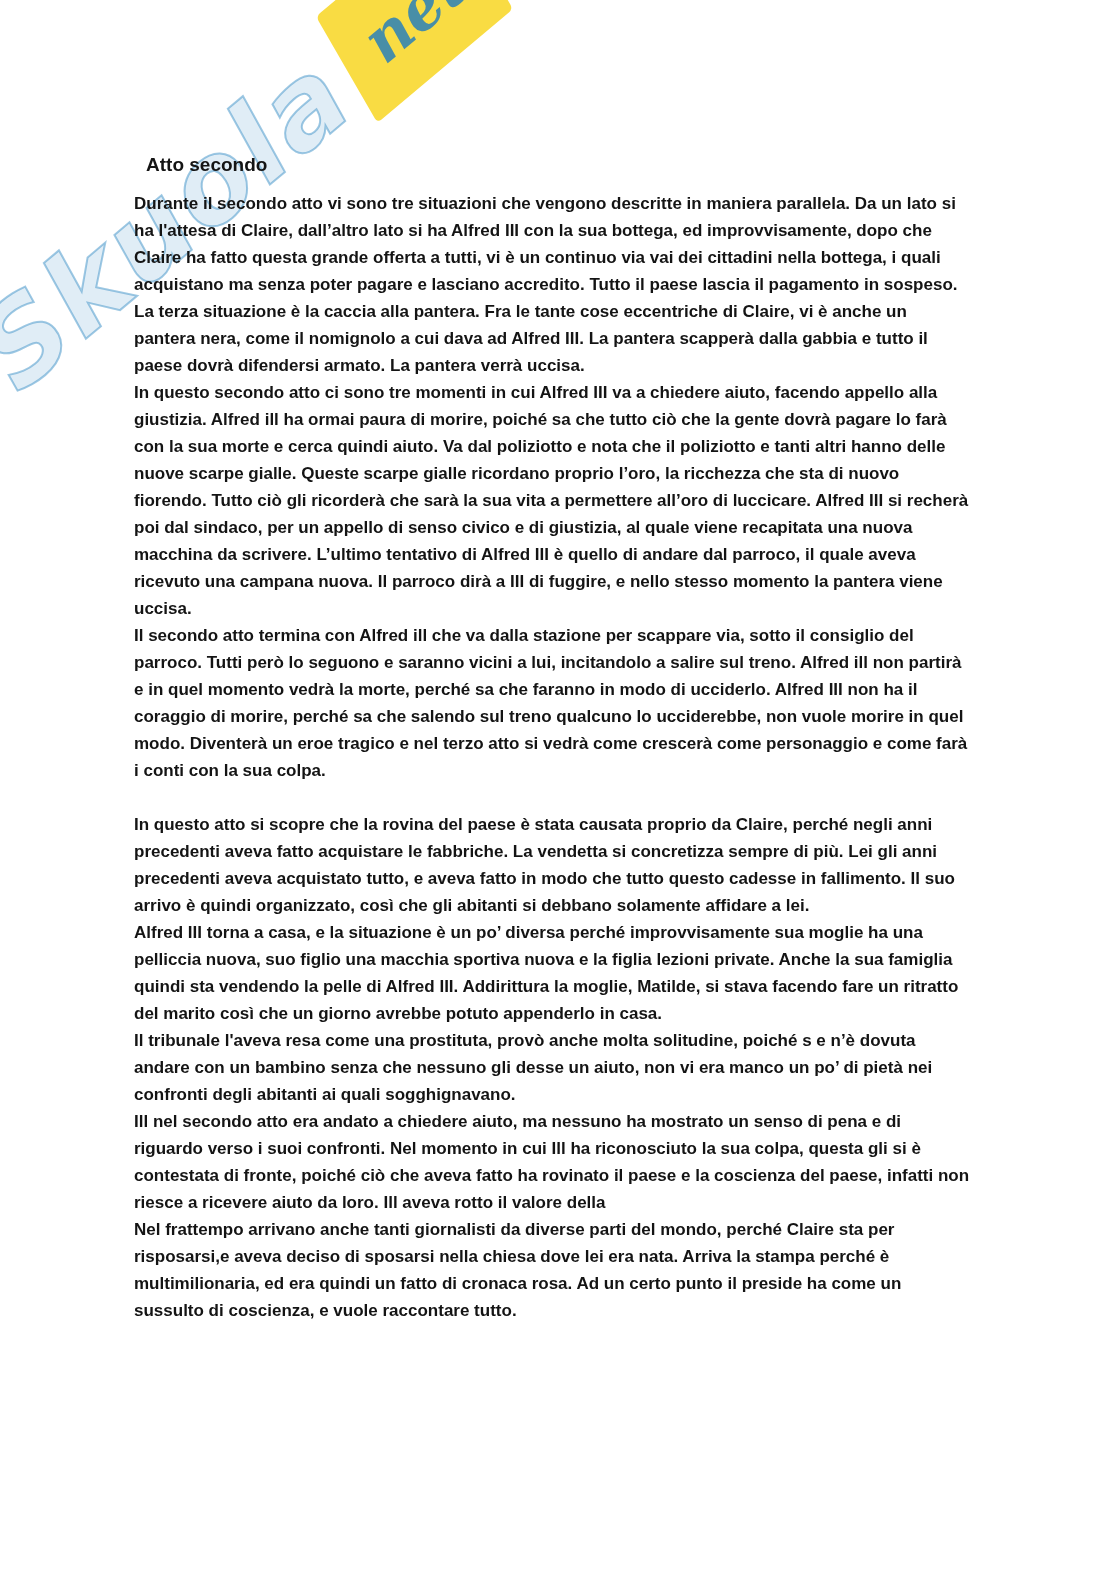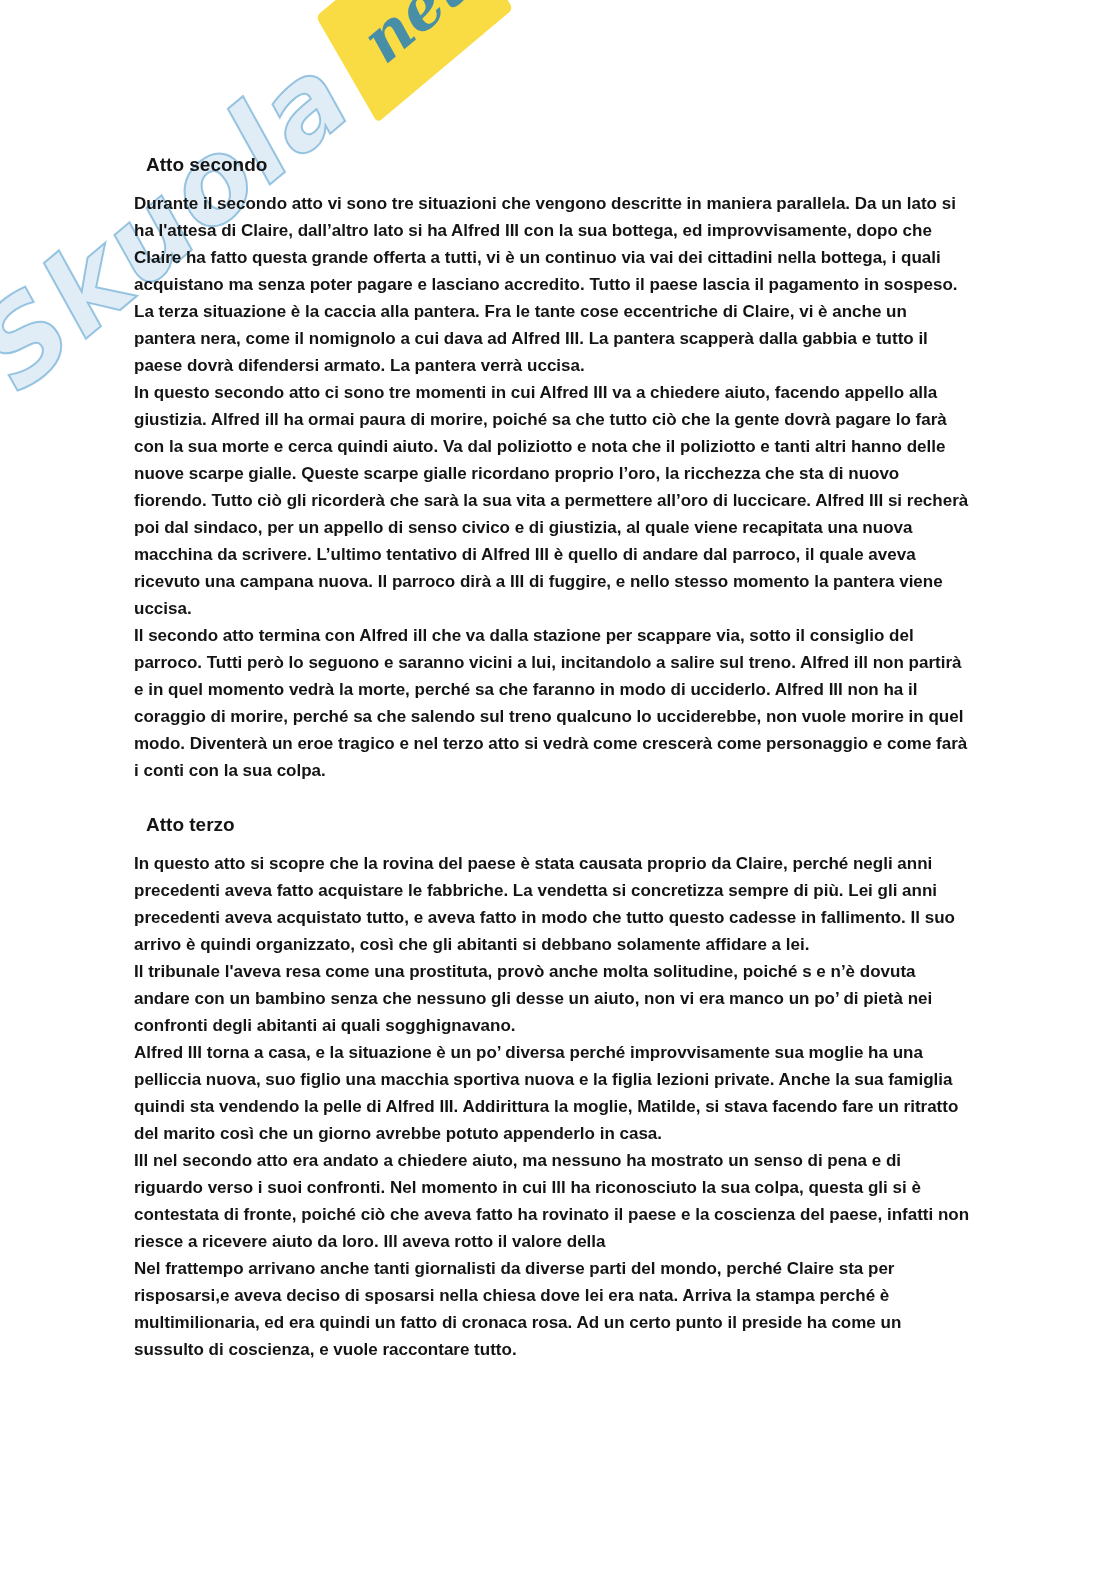--- a/index.html
+++ b/index.html
@@ -92,21 +92,20 @@
 <div class="page-text">
 
   <div class="section">
     <h2 class="section-heading">Atto secondo</h2>
     <p>Durante il secondo atto vi sono tre situazioni che vengono descritte in maniera parallela. Da un lato si ha l'attesa di Claire, dall’altro lato si ha Alfred III con la sua bottega, ed improvvisamente, dopo che Claire ha fatto questa grande offerta a tutti, vi è un continuo via vai dei cittadini nella bottega, i quali acquistano ma senza poter pagare e lasciano accredito. Tutto il paese lascia il pagamento in sospeso. La terza situazione è la caccia alla pantera. Fra le tante cose eccentriche di Claire, vi è anche un pantera nera, come il nomignolo a cui dava ad Alfred III. La pantera scapperà dalla gabbia e tutto il paese dovrà difendersi armato. La pantera verrà uccisa.</p>
     <p>In questo secondo atto ci sono tre momenti in cui Alfred III va a chiedere aiuto, facendo appello alla giustizia. Alfred ill ha ormai paura di morire, poiché sa che tutto ciò che la gente dovrà pagare lo farà con la sua morte e cerca quindi aiuto. Va dal poliziotto e nota che il poliziotto e tanti altri hanno delle nuove scarpe gialle. Queste scarpe gialle ricordano proprio l’oro, la ricchezza che sta di nuovo fiorendo. Tutto ciò gli ricorderà che sarà la sua vita a permettere all’oro di luccicare. Alfred III si recherà poi dal sindaco, per un appello di senso civico e di giustizia, al quale viene recapitata una nuova macchina da scrivere. L’ultimo tentativo di Alfred III è quello di andare dal parroco, il quale aveva ricevuto una campana nuova. Il parroco dirà a III di fuggire, e nello stesso momento la pantera viene uccisa.</p>
     <p>Il secondo atto termina con Alfred ill che va dalla stazione per scappare via, sotto il consiglio del parroco. Tutti però lo seguono e saranno vicini a lui, incitandolo a salire sul treno. Alfred ill non partirà e in quel momento vedrà la morte, perché sa che faranno in modo di ucciderlo. Alfred III non ha il coraggio di morire, perché sa che salendo sul treno qualcuno lo ucciderebbe, non vuole morire in quel modo. Diventerà un eroe tragico e nel terzo atto si vedrà come crescerà come personaggio e come farà i conti con la sua colpa.</p>
   </div>
 
   <div class="section">
-    <h2 class="section-heading">Atto terzo</h2>
     <p>In questo atto si scopre che la rovina del paese è stata causata proprio da Claire, perché negli anni precedenti aveva fatto acquistare le fabbriche. La vendetta si concretizza sempre di più. Lei gli anni precedenti aveva acquistato tutto, e aveva fatto in modo che tutto questo cadesse in fallimento. Il suo arrivo è quindi organizzato, così che gli abitanti si debbano solamente affidare a lei.</p>
+    <p>Alfred III torna a casa, e la situazione è un po’ diversa perché improvvisamente sua moglie ha una pelliccia nuova, suo figlio una macchia sportiva nuova e la figlia lezioni private. Anche la sua famiglia quindi sta vendendo la pelle di Alfred III. Addirittura la moglie, Matilde, si stava facendo fare un ritratto del marito così che un giorno avrebbe potuto appenderlo in casa.</p>
     <p>Il tribunale l'aveva resa come una prostituta, provò anche molta solitudine, poiché s e n’è dovuta andare con un bambino senza che nessuno gli desse un aiuto, non vi era manco un po’ di pietà nei confronti degli abitanti ai quali sogghignavano.</p>
-    <p>Alfred III torna a casa, e la situazione è un po’ diversa perché improvvisamente sua moglie ha una pelliccia nuova, suo figlio una macchia sportiva nuova e la figlia lezioni private. Anche la sua famiglia quindi sta vendendo la pelle di Alfred III. Addirittura la moglie, Matilde, si stava facendo fare un ritratto del marito così che un giorno avrebbe potuto appenderlo in casa.</p>
     <p>Ill nel secondo atto era andato a chiedere aiuto, ma nessuno ha mostrato un senso di pena e di riguardo verso i suoi confronti. Nel momento in cui Ill ha riconosciuto la sua colpa, questa gli si è contestata di fronte, poiché ciò che aveva fatto ha rovinato il paese e la coscienza del paese, infatti non riesce a ricevere aiuto da loro. Ill aveva rotto il valore della</p>
     <p>Nel frattempo arrivano anche tanti giornalisti da diverse parti del mondo, perché Claire sta per risposarsi,e aveva deciso di sposarsi nella chiesa dove lei era nata. Arriva la stampa perché è multimilionaria, ed era quindi un fatto di cronaca rosa. Ad un certo punto il preside ha come un sussulto di coscienza, e vuole raccontare tutto.</p>
   </div>
 
 </div>
 
 </body></html>

